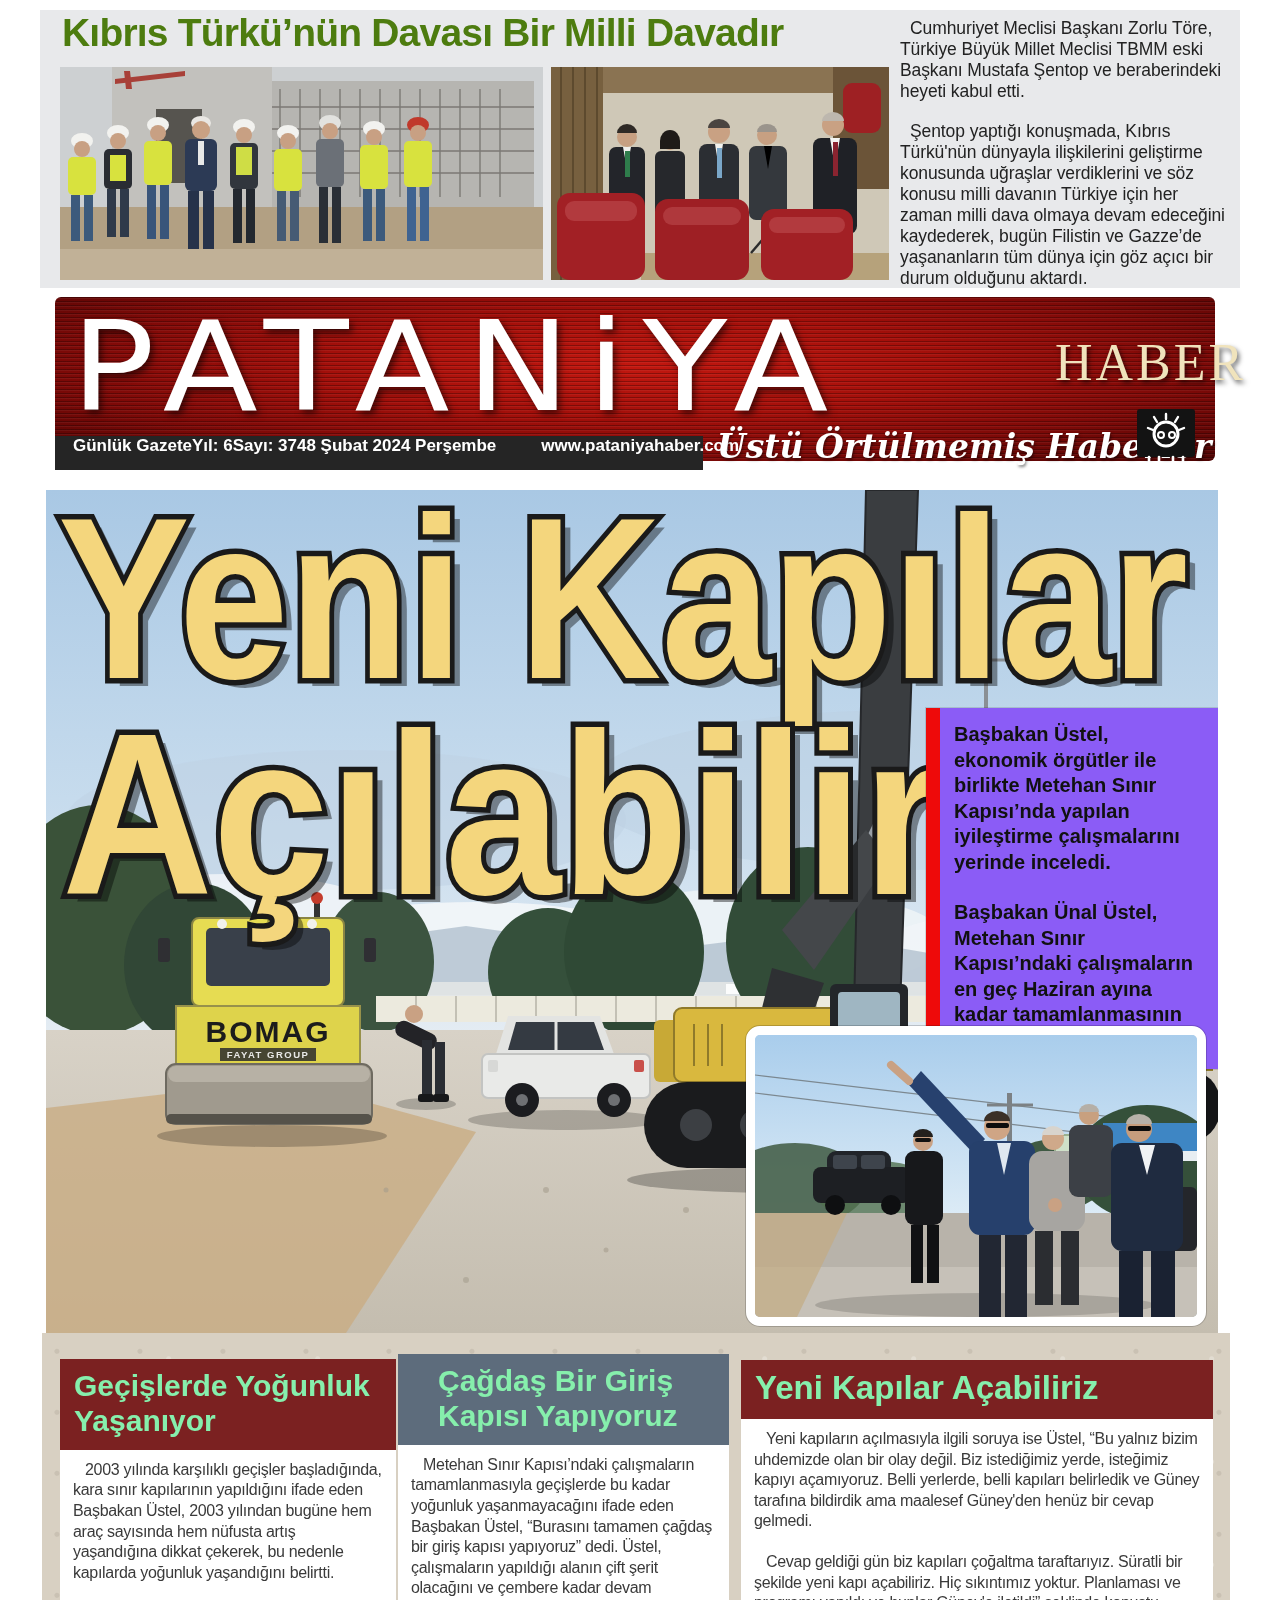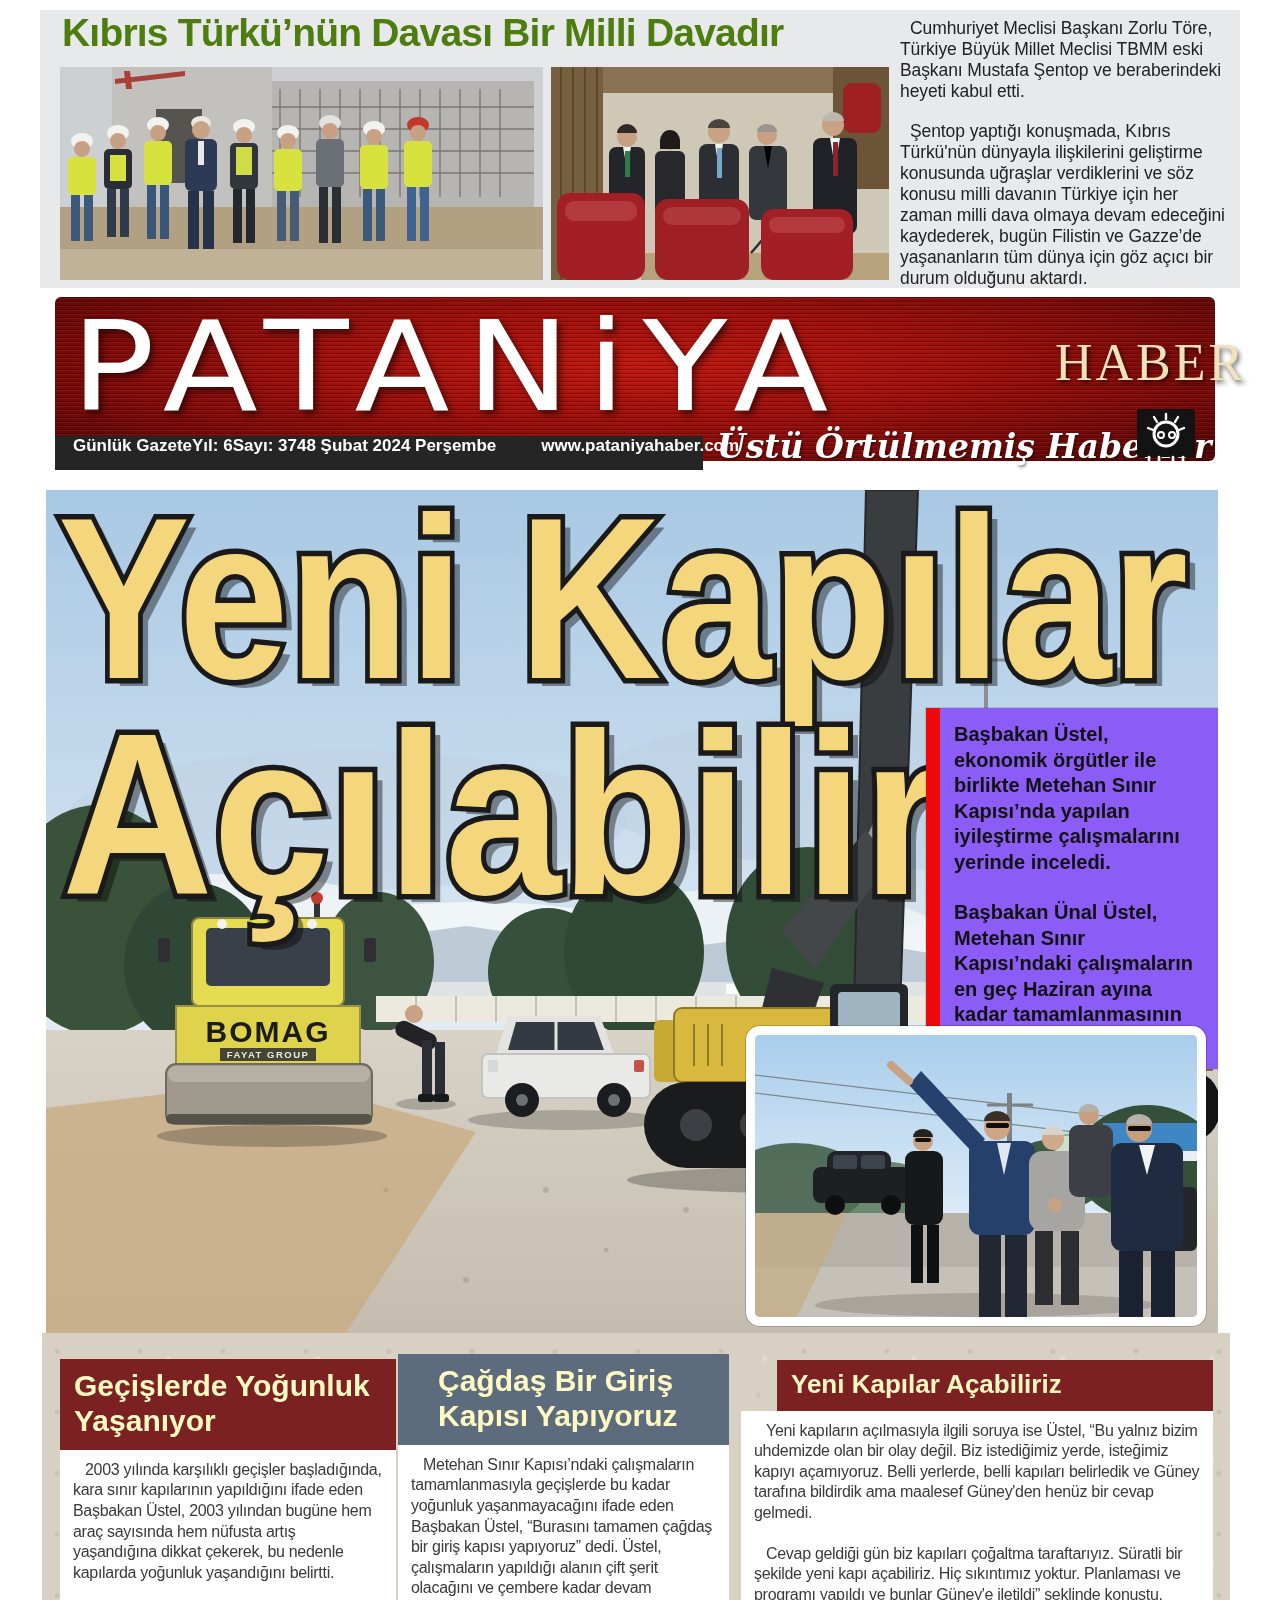--- a/index.html
+++ b/index.html
@@ -55,25 +55,25 @@
     background-color:var(--bottom-beige,#d8d0c2);
     background-image:
       radial-gradient(circle at 18% 30%, rgba(110,100,85,.14) 0 2px, rgba(0,0,0,0) 3px),
       radial-gradient(circle at 64% 70%, rgba(110,100,85,.10) 0 2px, rgba(0,0,0,0) 3px),
       radial-gradient(circle at 85% 25%, rgba(255,255,255,.25) 0 2px, rgba(0,0,0,0) 3px);
     background-size:83px 61px, 127px 89px, 149px 103px; }
   .col { position:absolute; display:flex; flex-direction:column; }
   #col-1 { left:18px; top:26px; width:336px; }
   #col-2 { left:356px; top:21px; width:331px; }
   #col-3 { left:699px; top:27px; width:472px; }
-  .art-header { color:#fef9c3; font-weight:bold; padding:9px 14px 11px 14px; line-height:1.18; }
+  .art-header { color:#86efac; font-weight:bold; padding:9px 14px 11px 14px; line-height:1.18; }
   .art-header.maroon { background:var(--header-maroon,#7b2121); }
   .art-header.slate { background:var(--header-slate,#5d6c7c);padding-left:40px; }
   #col-1 .art-header, #col-2 .art-header { font-size:30px; }
-  #col-3 .art-header { font-size:26px;margin-left:36px; }
+  #col-3 .art-header { font-size:33px; }
   .art-body { background:#fff; color:#3a3a3a; font-size:16px; line-height:20.6px; letter-spacing:-0.3px;
     padding:10px 13px 14px 13px; }
   .art-body p { text-indent:12px; }
   .art-body p + p { margin-top:20px; }
   #col-1 .art-body { min-height:152px; }
   #col-2 .art-body { min-height:172px; }
   #col-3 .art-body { min-height:178px; }
 </style>
 </head>
 <body>

